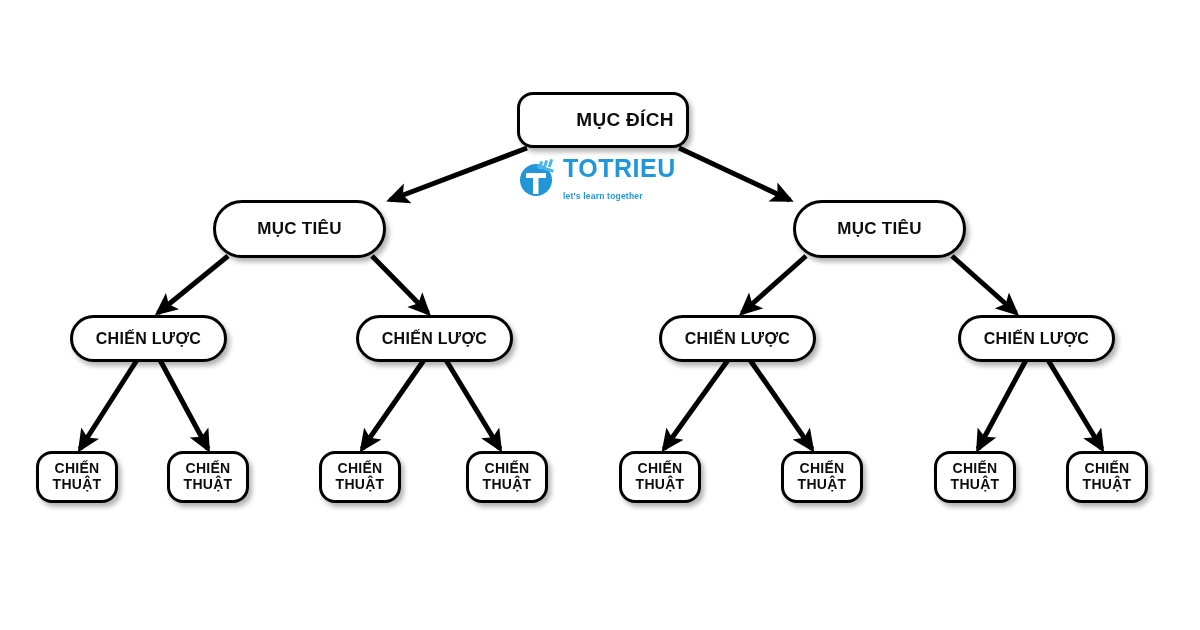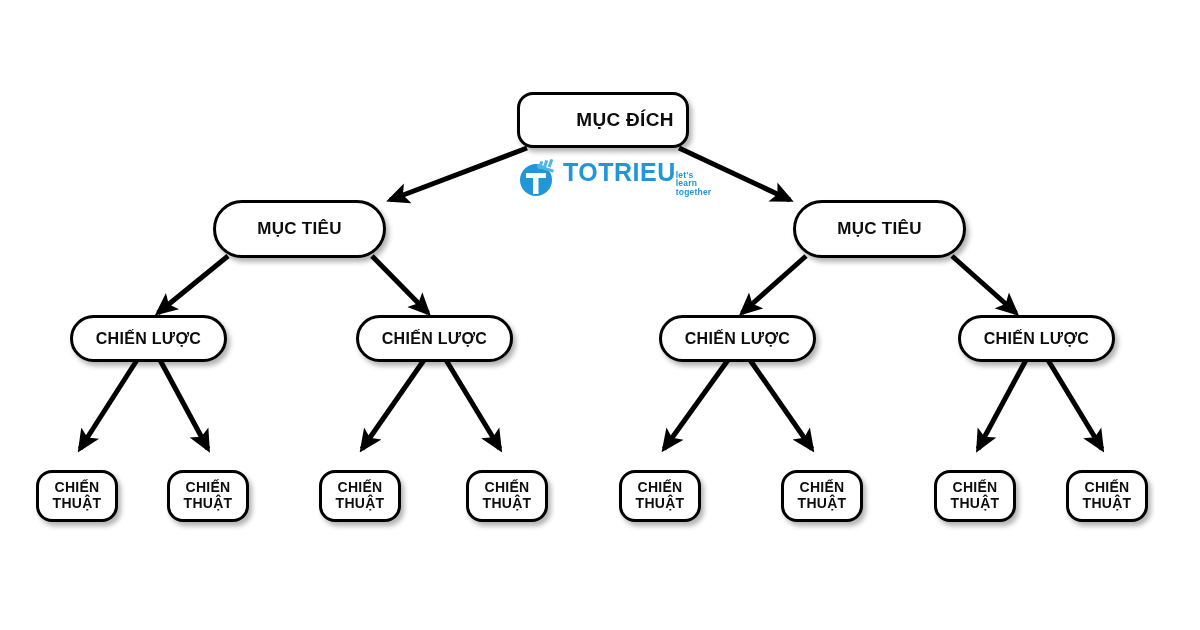--- a/index.html
+++ b/index.html
@@ -53,41 +53,40 @@
   }
   .node.lvl2 {
     border-radius: 999px;
     font-size: 16px;
     text-align: center;
   }
   .node.lvl3 {
     border-radius: 16px;
     font-size: 14px;
     border-width: 3px;
-    margin-top: 19px;
   }
   #logo {
     position: absolute;
     left: 516px;
     top: 155px;
     width: 160px;
     height: 46px;
     display: flex;
     align-items: center;
     gap: 5px;
   }
   #logo .mark {
     width: 42px;
     height: 42px;
     position: relative;
     flex: none;
   }
   #logo .wordmark {
     display: flex;
-    flex-direction: row;
+    flex-direction: column;
     justify-content: flex-start;
     line-height: 1;
   }
   #logo .brand {
     font-size: 25px;
     font-weight: bold;
     color: #2196d8;
     letter-spacing: 0.5px;
     font-family: "Liberation Sans", sans-serif;
   }

